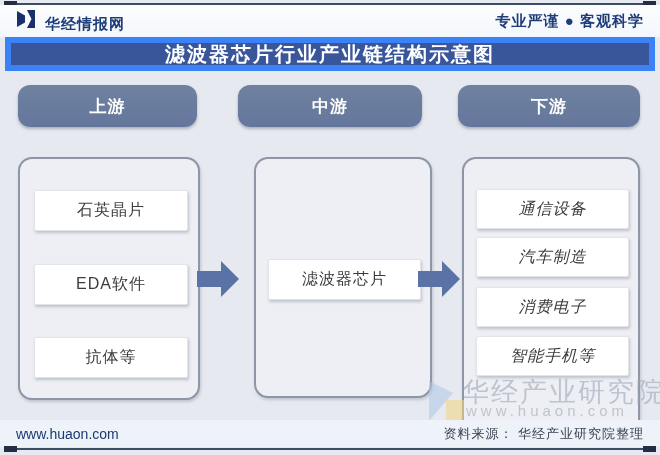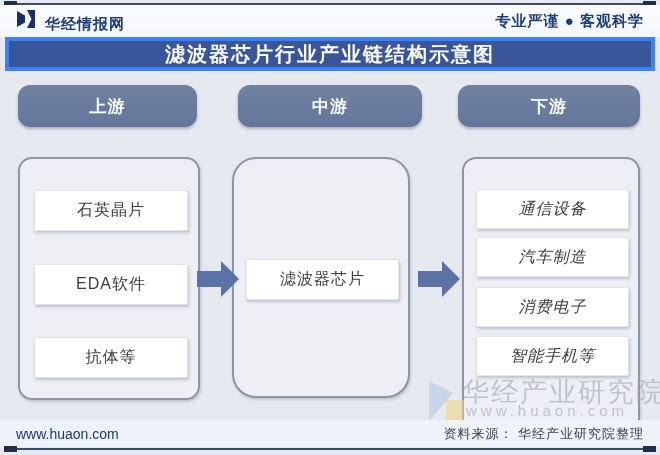--- a/index.html
+++ b/index.html
@@ -25,21 +25,21 @@
     display: flex; align-items: center; justify-content: space-between;
     padding: 0 16px;
   }
   .brand { display: flex; align-items: flex-end; gap: 7px; }
   .brand-name { font-size: 15px; color: #1d3c78; font-weight: 600; letter-spacing: 1px; }
   .slogan { font-size: 15px; color: #1d3c78; font-weight: 600; letter-spacing: 1px; }
 
   
   .banner {
     position: absolute; left: 5px; top: 37px; width: 650px; height: 34px;
-    background: #3a569b; border: 4px solid #3b82f6;
+    background: #3a569b; border: 6px solid #3b82f6;
     display: flex; align-items: center; justify-content: center;
   }
   .banner-title { color: #ffffff; font-size: 20px; font-weight: bold; letter-spacing: 2px; }
 
   
   .pill {
     position: absolute; top: 85px; height: 42px; border-radius: 12px;
     background: linear-gradient(#70829f, #64769c);
     box-shadow: 0 2px 3px rgba(60,70,95,0.35);
     display: flex; align-items: center; justify-content: center;
@@ -49,21 +49,21 @@
   .pill-mid  { left: 238px; width: 184px; }
   .pill-down { left: 458px; width: 182px; }
 
   
   .col-box {
     position: absolute; top: 157px; border-radius: 14px;
     background: #edeff5; border: 2px solid #8d95a6;
     box-shadow: 1px 2px 3px rgba(120,128,145,0.35);
   }
   .col-up   { left: 18px;  width: 182px; height: 243px; padding-left: 24px; }
-  .col-mid  { left: 232px; width: 178px; height: 241px; border-radius: 24px; }
+  .col-mid  { left: 254px; width: 178px; height: 241px; }
   .col-down { left: 462px; width: 178px; height: 284px; font-style: italic; }
 
   
   .card {
     position: absolute; height: 41px; background: #ffffff;
     border: 1px solid #e2e4e8; border-radius: 2px;
     box-shadow: 1px 2px 3px rgba(100,108,125,0.35);
     display: flex; align-items: center; justify-content: center;
     font-size: 16px; color: #3c3c3c; letter-spacing: 1px;
   }

